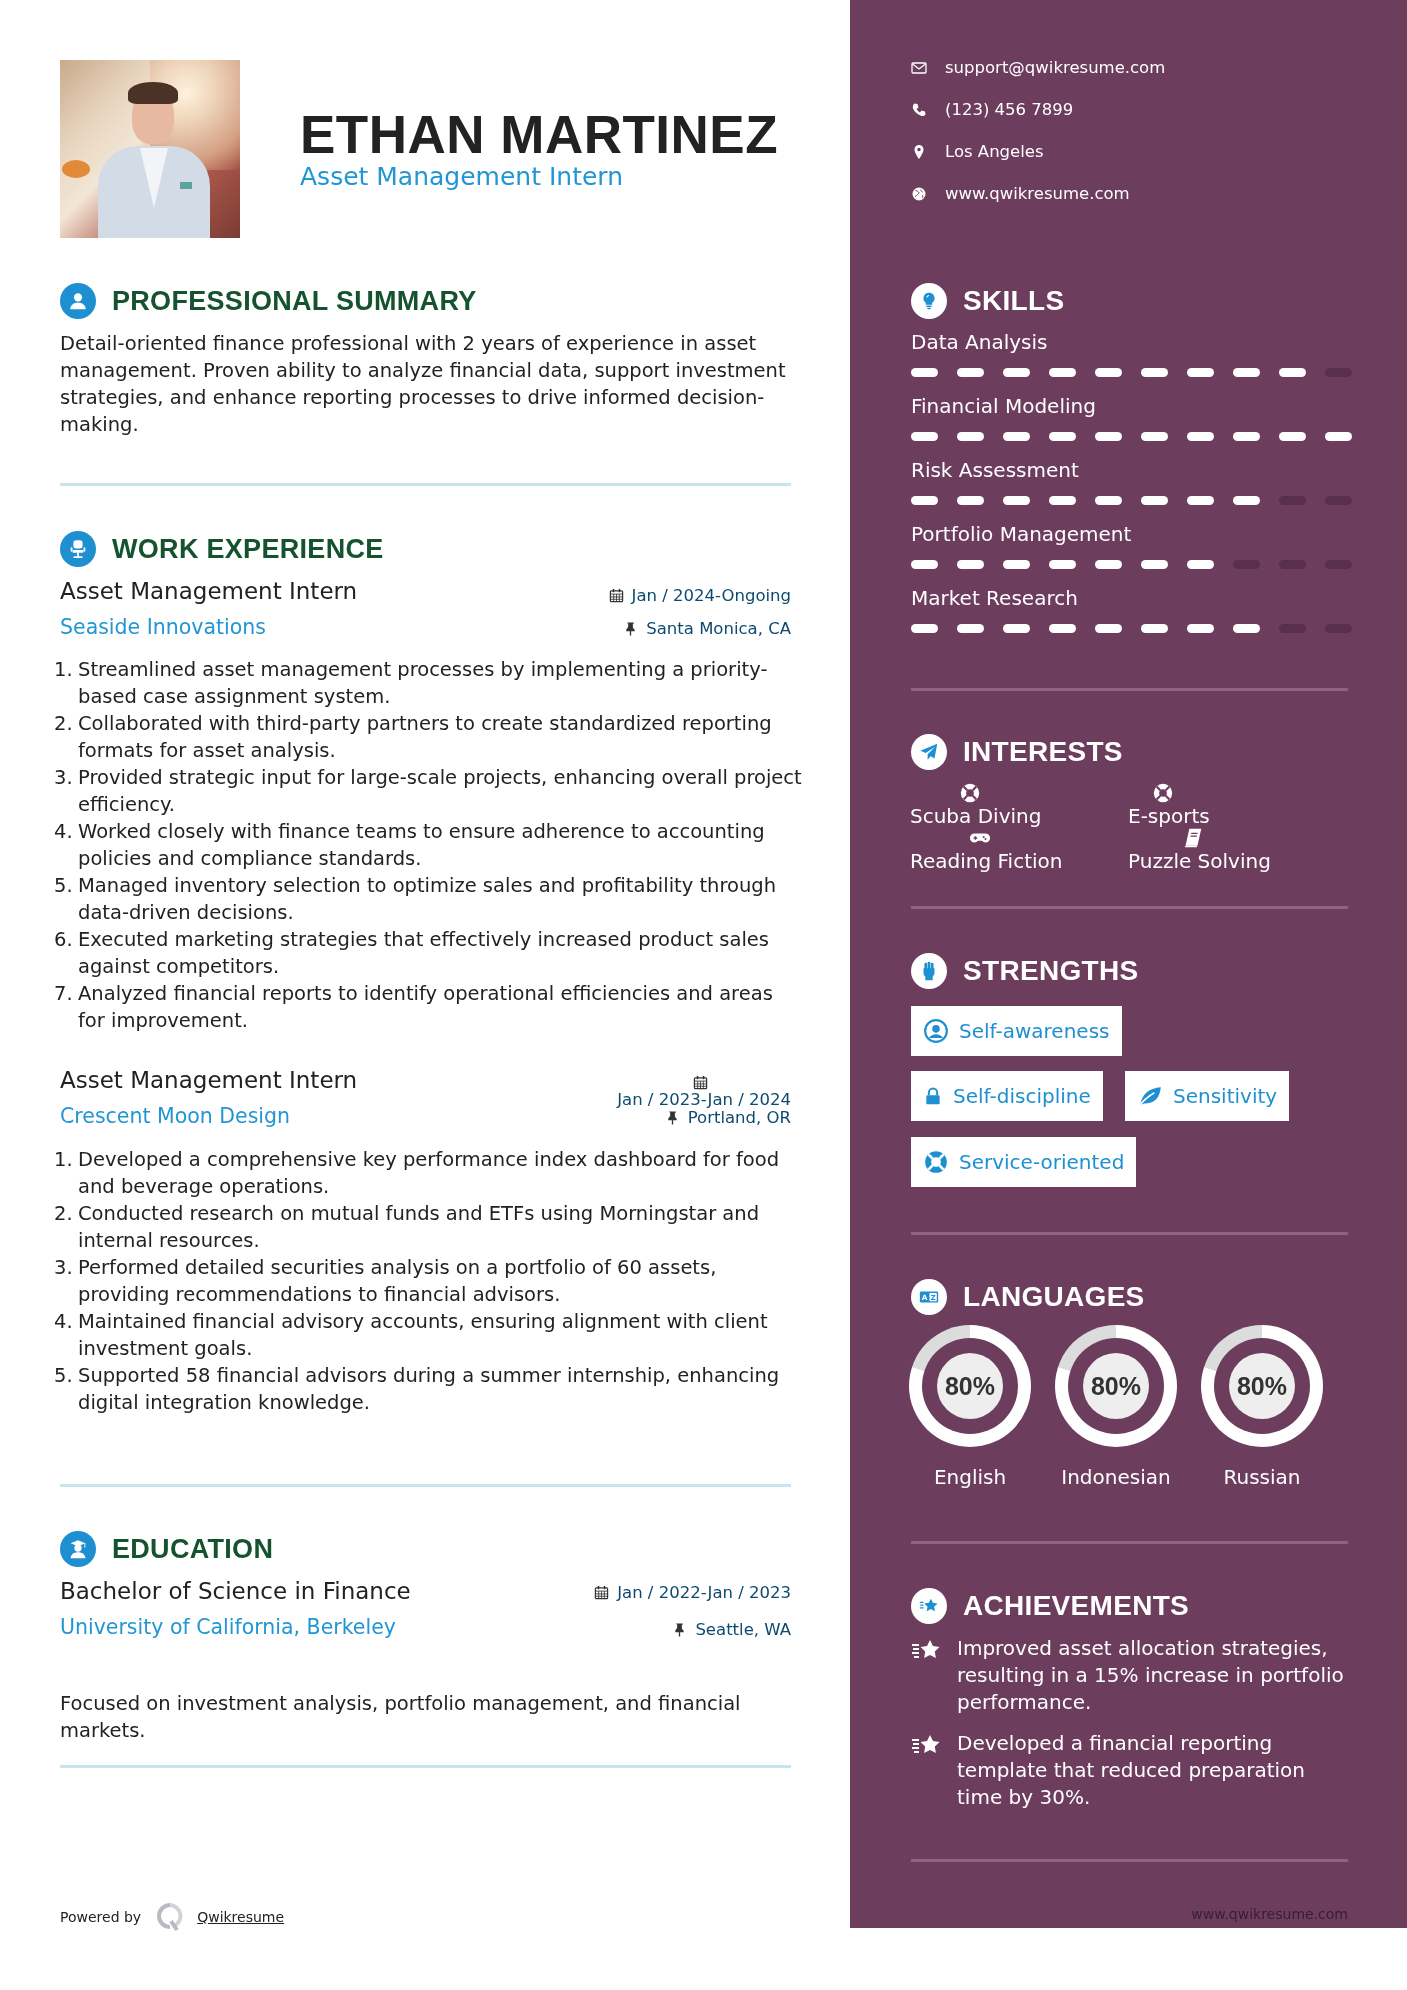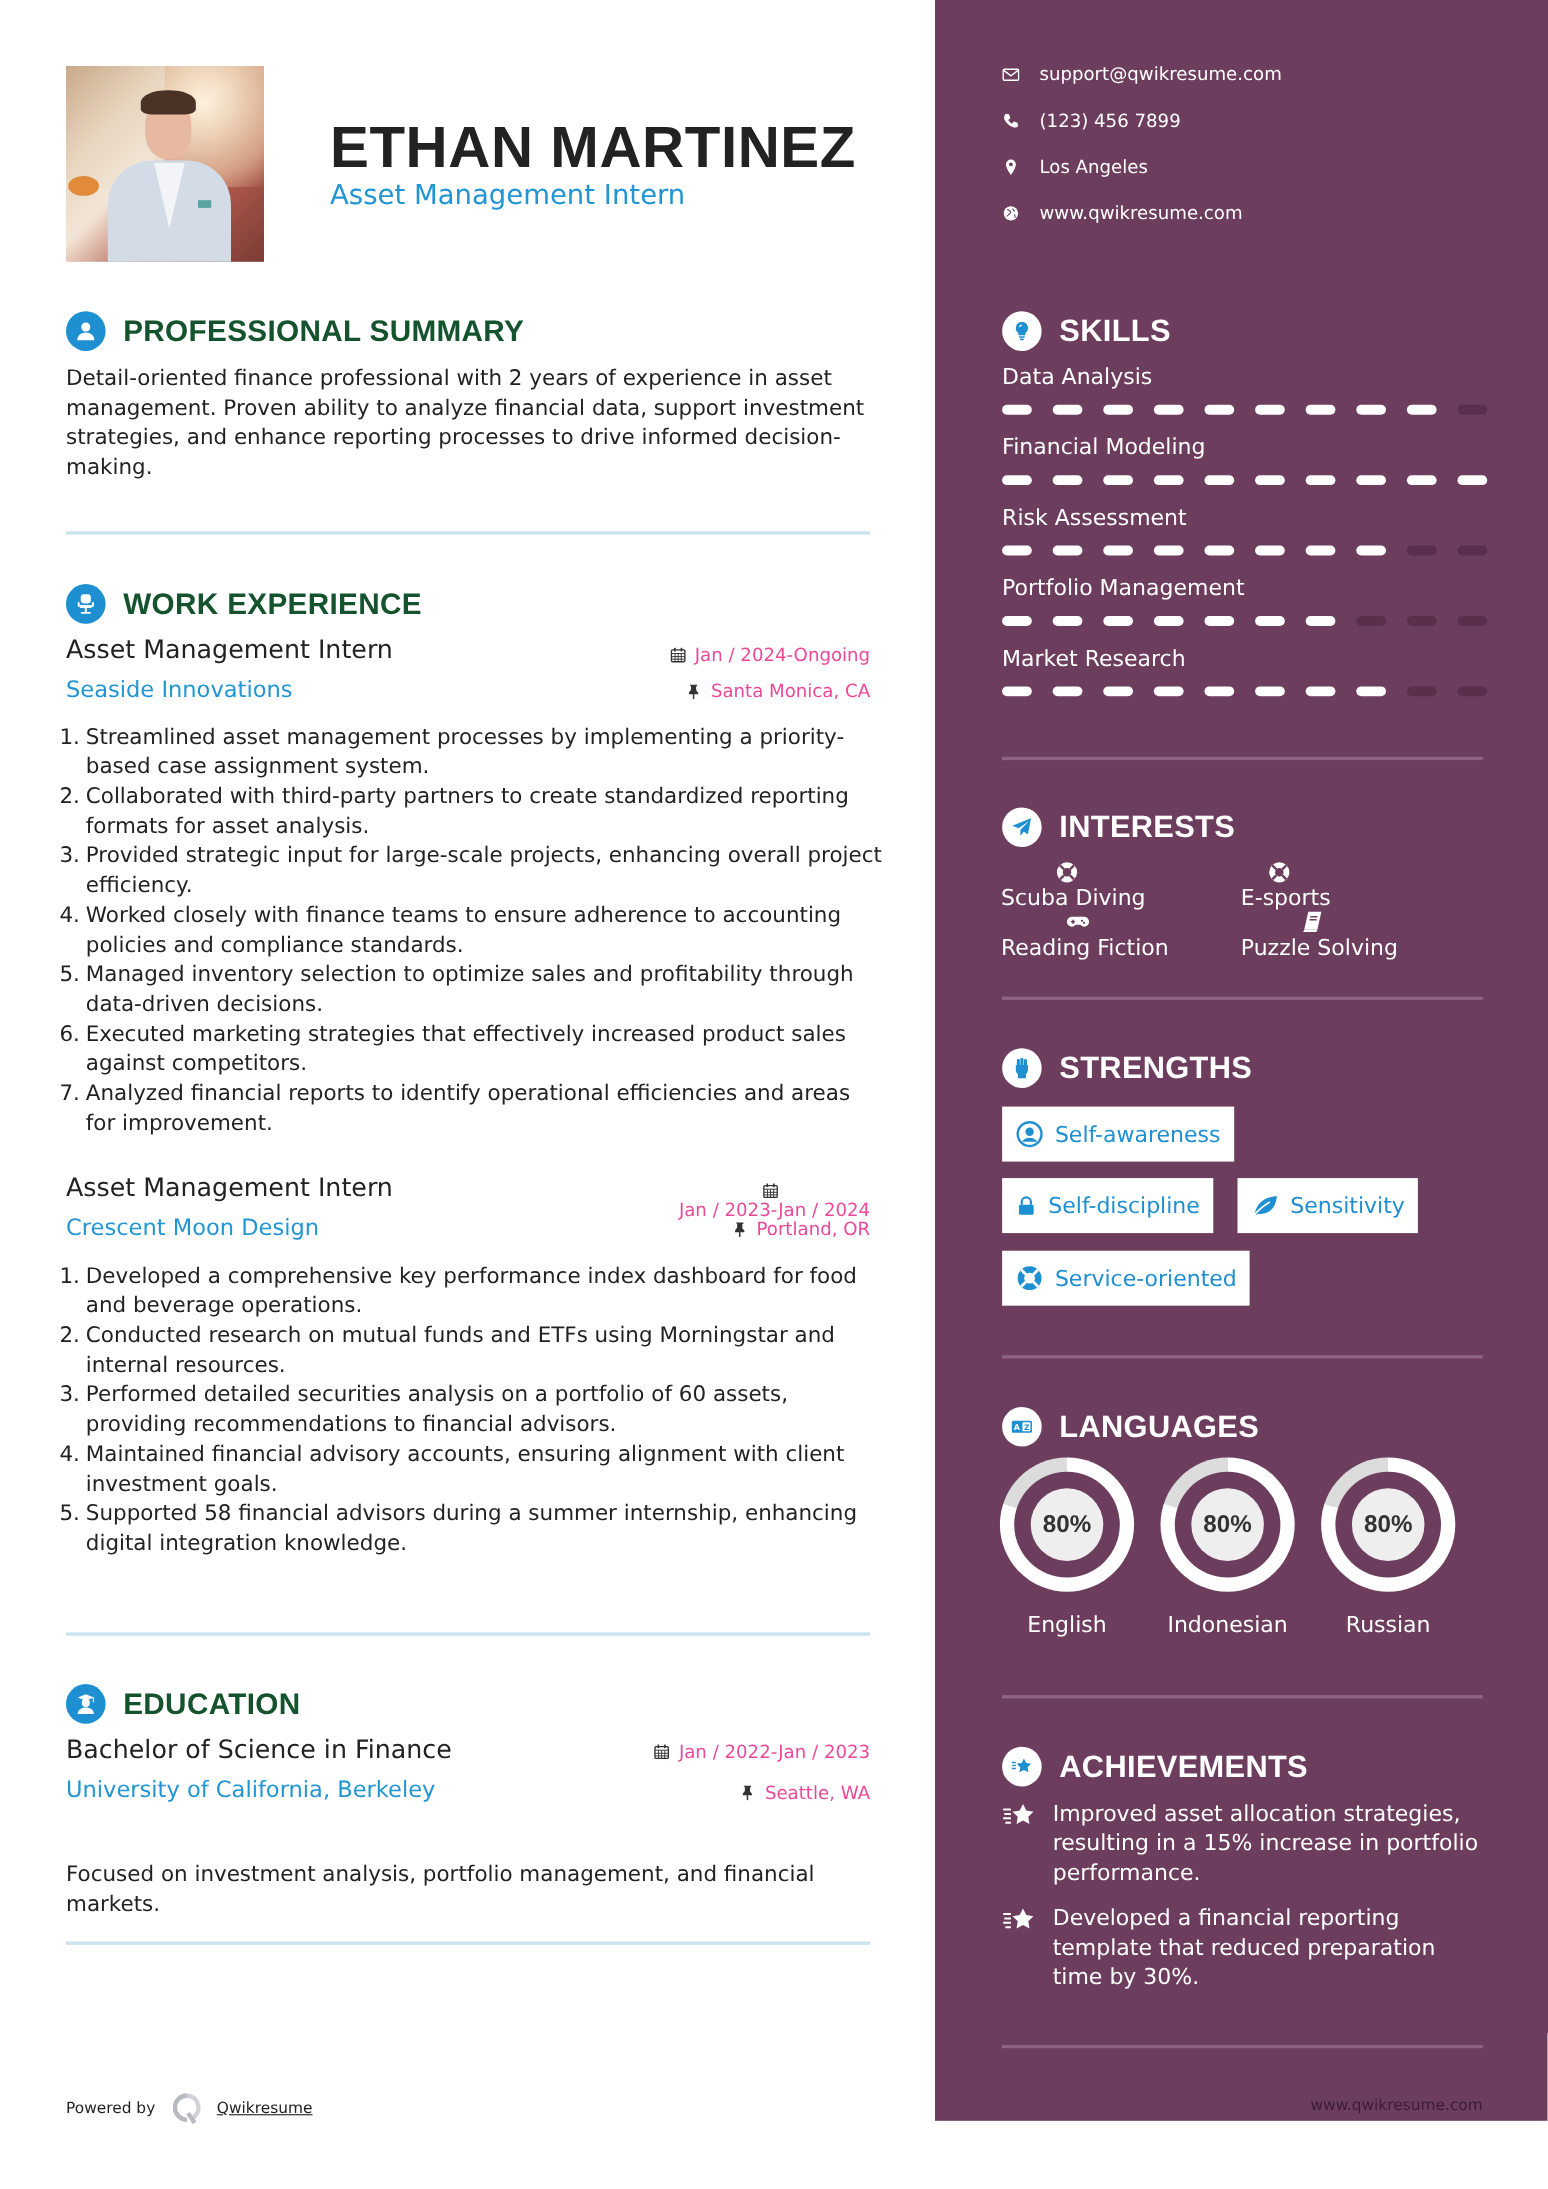--- a/index.html
+++ b/index.html
@@ -34,21 +34,21 @@
   .sidebar .sec-icon { background: #fff; }
   .sidebar .sec-title { color: #fff; font-size: 28px; }
 
   .divider { position: absolute; left: 60px; width: 731px; height: 3px; background: #c9e3ef; }
   .sdivider { position: absolute; left: 61px; width: 437px; height: 3px; background: #8e6482; }
 
   .para { position: absolute; left: 60px; width: 740px; font-size: 19.5px; line-height: 27px; color: #222; }
 
   .job-title { position: absolute; left: 60px; font-size: 23px; color: #222; white-space: nowrap; }
   .company { position: absolute; left: 60px; font-size: 20.5px; color: #2196d3; white-space: nowrap; }
-  .meta { position: absolute; right: 59px; font-size: 16.5px; color: #ec4899; white-space: nowrap; display: flex; align-items: center; justify-content: flex-end; }
+  .meta { position: absolute; right: 59px; font-size: 16.5px; color: #0c4a6e; white-space: nowrap; display: flex; align-items: center; justify-content: flex-end; }
   .meta svg { width: 15px; height: 15px; margin-right: 8px; }
 
   .bullets { position: absolute; left: 54px; width: 750px; list-style: none; font-size: 19.5px; line-height: 27px; color: #222; }
   .bullets li { display: flex; }
   .bullets .num { width: 24px; flex: none; }
   .bullets .txt { flex: 1; }
 
   .footer-powered { position: absolute; left: 60px; top: 1902px; display: flex; align-items: center; font-size: 14px; color: #222; }
   .footer-powered .q { margin: 0 14px 0 16px; width: 26px; height: 30px; }
   .footer-powered .link { text-decoration: underline; font-size: 14px; color: #222; }
@@ -67,21 +67,21 @@
   .interest svg { width: 24px; height: 22px; margin-right: 12px; }
 
   .tag { position: absolute; height: 50px; background: #fff; display: flex; align-items: center; padding: 0 12px 0 12px;
     color: #1e8fd0; font-size: 20px; white-space: nowrap; }
   .tag svg { width: 26px; height: 26px; margin-right: 10px; }
 
   .lang { position: absolute; width: 122px; }
   .ring { position: relative; width: 122px; height: 122px; border-radius: 50%; }
   .ring .inner-gap { position: absolute; left: 13px; top: 13px; width: 96px; height: 96px; border-radius: 50%; background: #6d3d5e; }
   .ring .core { position: absolute; left: 28px; top: 28px; width: 66px; height: 66px; border-radius: 50%; background: #eeeeee;
-    display: flex; align-items: center; justify-content: center; font-family: "Liberation Sans", sans-serif; font-weight: 700; font-size: 22px; color: #333; }
+    display: flex; align-items: center; justify-content: center; font-family: "Liberation Sans", sans-serif; font-weight: 700; font-size: 25px; color: #333; }
   .lang-name { position: absolute; left: -30px; width: 182px; top: 140px; text-align: center; font-size: 20px; color: #fff; white-space: nowrap; }
 
   .ach { position: absolute; left: 61px; width: 440px; display: flex; }
   .ach svg { width: 32px; height: 28px; flex: none; margin-right: 14px; margin-top: 2px; }
   .ach .txt { font-size: 20px; line-height: 27px; color: #fff; }
 
   .side-footer { position: absolute; right: 59px; top: 1906px; font-size: 14px; color: #3a1d33; }
 </style>
 </head>
 <body>

